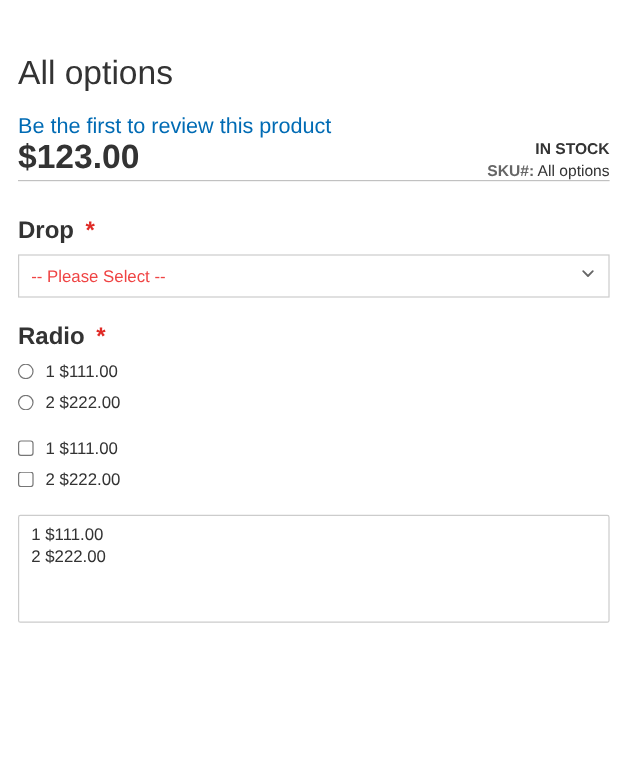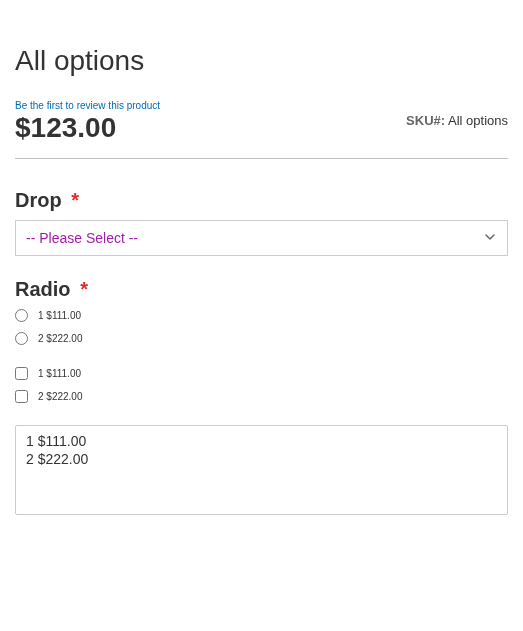--- a/index.html
+++ b/index.html
@@ -12,31 +12,31 @@
     }
     h1.title {
       font-size: 28px;
       font-weight: 300;
       color: #333;
       margin-top: 30px;
       margin-bottom: 18px;
     }
     .review-link {
       color: #006bb4;
-      font-size: 10px;
+      font-size: 18px;
       text-decoration: none;
       display: inline-block;
       margin-bottom: 0;
       cursor: pointer;
     }
     .info-row {
       display: flex;
       justify-content: space-between;
       align-items: flex-start;
-      padding-bottom: 14px;
+      padding-bottom: 0;
       border-bottom: 1px solid #c1c1c1;
       margin-bottom: 30px;
     }
     .price {
       font-size: 28px;
       font-weight: 600;
       color: #333;
       line-height: 1.1;
     }
     .stock-col { text-align: right; }
@@ -57,21 +57,21 @@
       margin-bottom: 8px;
     }
     .required-mark { color: #e02b27; margin-left: 4px; }
     select.control {
       width: 100%;
       height: 36px;
       padding: 5px 28px 5px 10px;
       border: 1px solid #ccc;
       background: #fff;
       font-size: 14px;
-      color: #a21caf;
+      color: #ef4444;
       appearance: none;
       -webkit-appearance: none;
     }
     .select-wrap { position: relative; }
     .chevron {
       position: absolute;
       right: 12px;
       top: 50%;
       transform: translateY(-50%);
       pointer-events: none;
@@ -82,21 +82,21 @@
       margin-bottom: 10px;
     }
     .choice input[type="radio"],
     .choice input[type="checkbox"] {
       margin-right: 10px;
       width: 13px;
       height: 13px;
       cursor: pointer;
     }
     .choice label {
-      font-size: 10px;
+      font-size: 14px;
       color: #333;
       cursor: pointer;
     }
     .multiselect {
       width: 100%;
       height: 90px;
       border: 1px solid #ccc;
       background: #fff;
       font-size: 14px;
       padding: 6px;
@@ -113,20 +113,21 @@
 
 
 
 <h1 class="title">All options</h1>
 
 <a class="review-link">Be the first to review this product</a>
 
 <div class="info-row">
   <div class="price">$123.00</div>
   <div class="stock-col">
+    <div class="stock">IN STOCK</div>
     <div class="sku-line">
       <span class="sku-label">SKU#:</span>
       <span> </span>
       <span>All options</span>
     </div>
   </div>
 </div>
 
 
 <div class="field">

